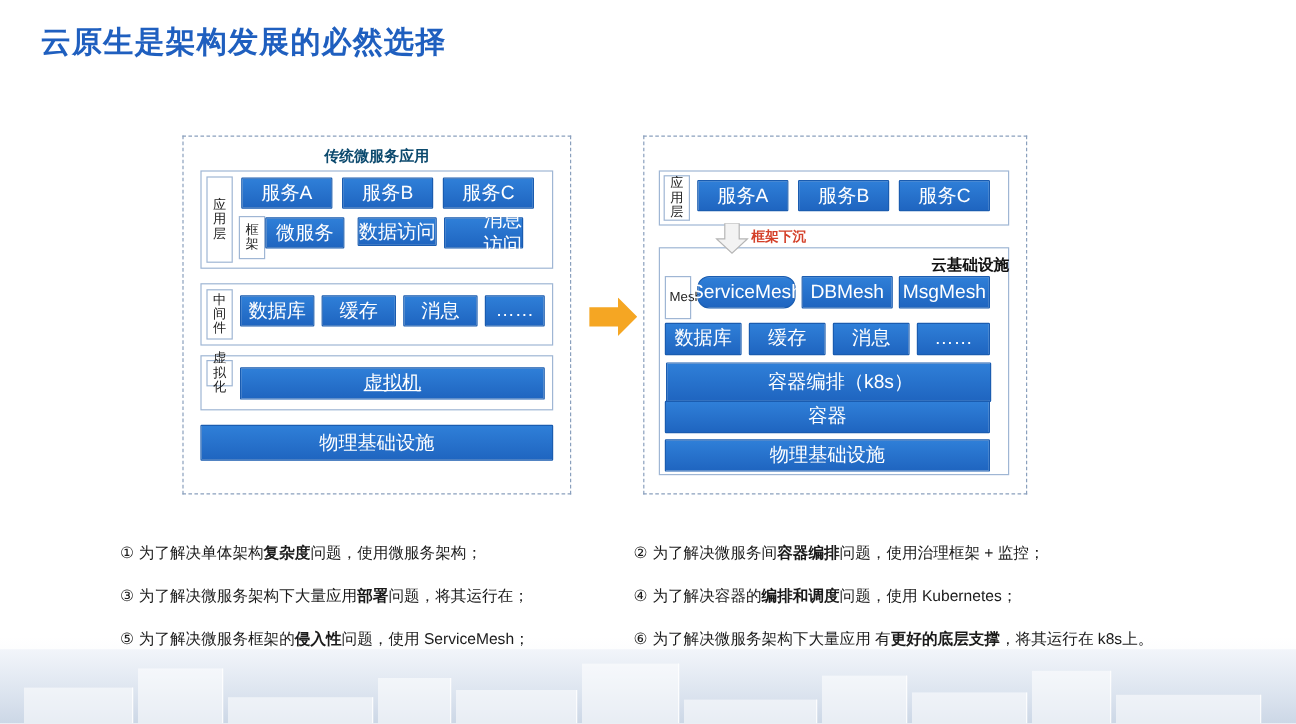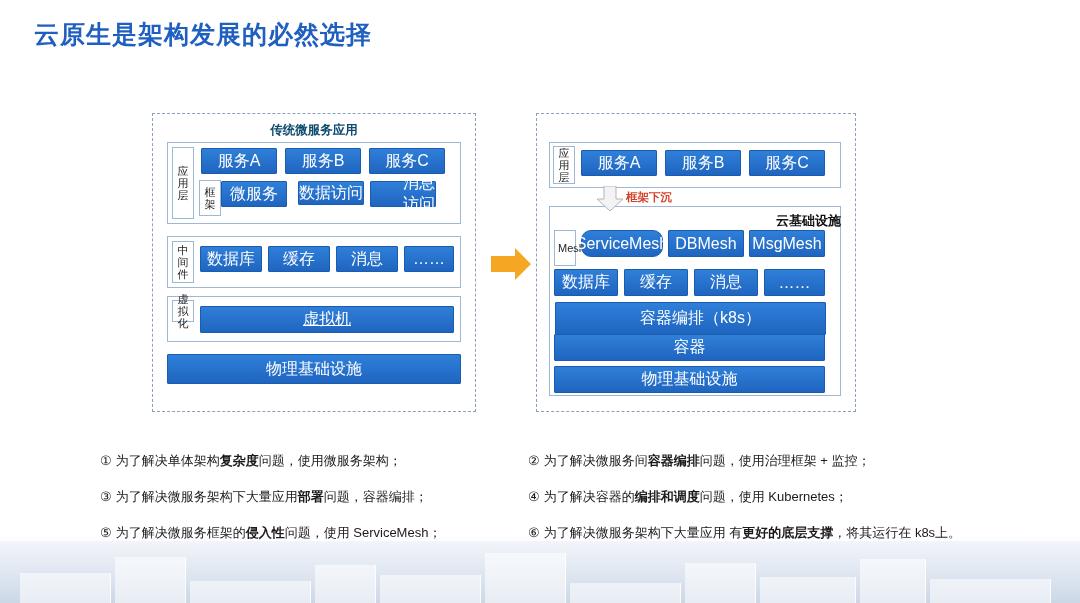--- a/index.html
+++ b/index.html
@@ -318,21 +318,21 @@
   <div class="arrow-note">框架下沉</div>
 
   <div class="bullets">
     <div class="bullet col1 row1">
       <span class="num">①</span><span>为了解决单体架构</span><b>复杂度</b><span>问题，使用微服务架构；</span>
     </div>
     <div class="bullet col2 row1">
       <span class="num">②</span><span>为了解决微服务间</span><b>容器编排</b><span>问题，使用治理框架 + 监控；</span>
     </div>
     <div class="bullet col1 row2">
-      <span class="num">③</span><span>为了解决微服务架构下大量应用</span><b>部署</b><span>问题，容器编排；</span>
+      <span class="num">③</span><span>为了解决微服务架构下大量应用</span><b>部署</b><span>问题，将其运行在；</span>
     </div>
     <div class="bullet col2 row2">
       <span class="num">④</span><span>为了解决容器的</span><b>编排和调度</b><span>问题，使用 Kubernetes；</span>
     </div>
     <div class="bullet col1 row3">
       <span class="num">⑤</span><span>为了解决微服务框架的</span><b>侵入性</b><span>问题，使用 ServiceMesh；</span>
     </div>
     <div class="bullet col2 row3">
       <span class="num">⑥</span><span>为了解决微服务架构下大量应用 有</span><b>更好的底层支撑</b><span>，将其运行在 k8s上。</span>
     </div>

